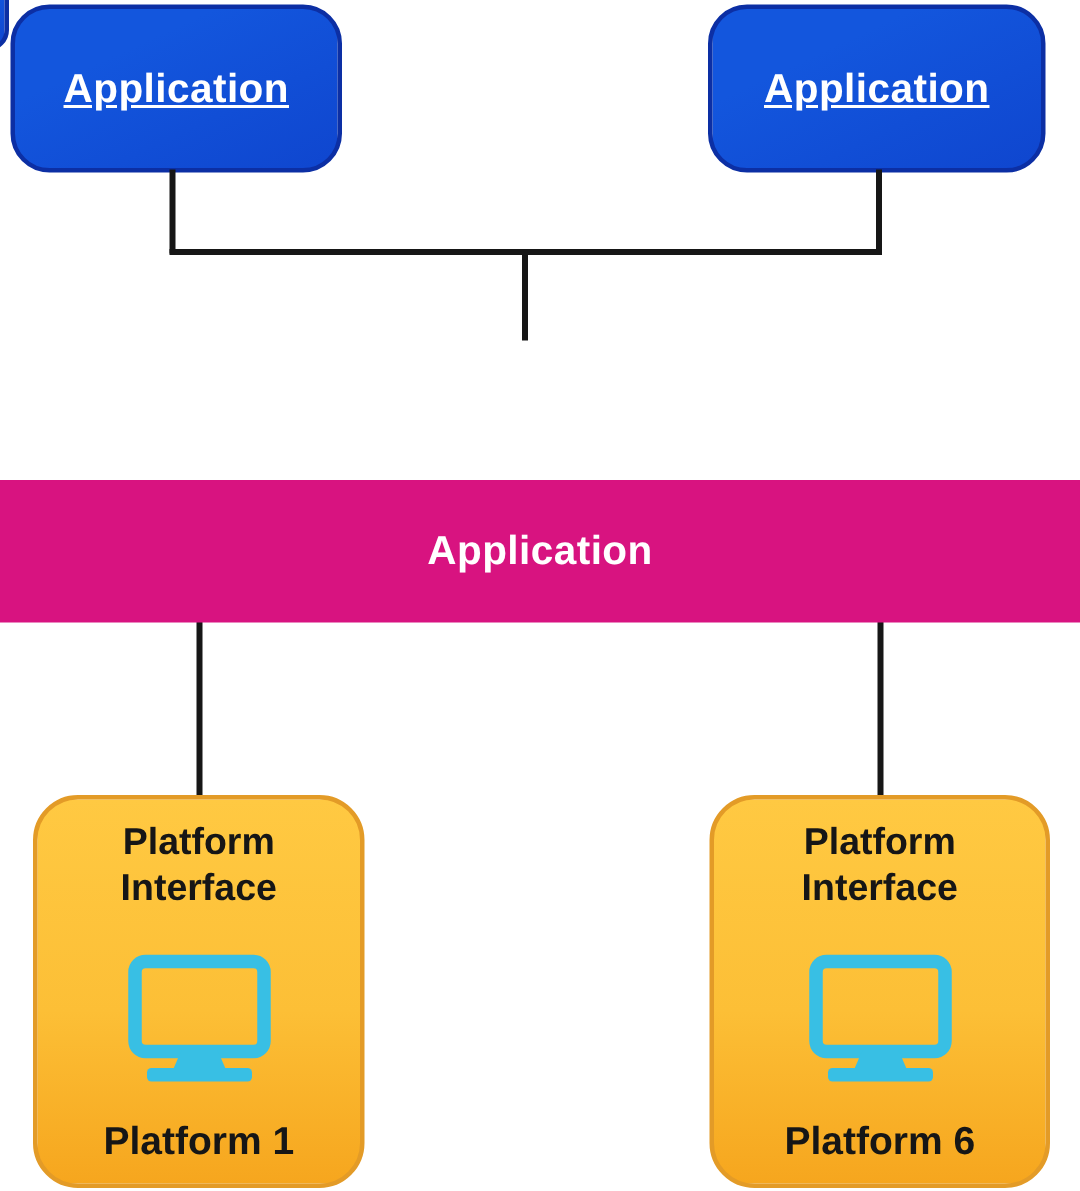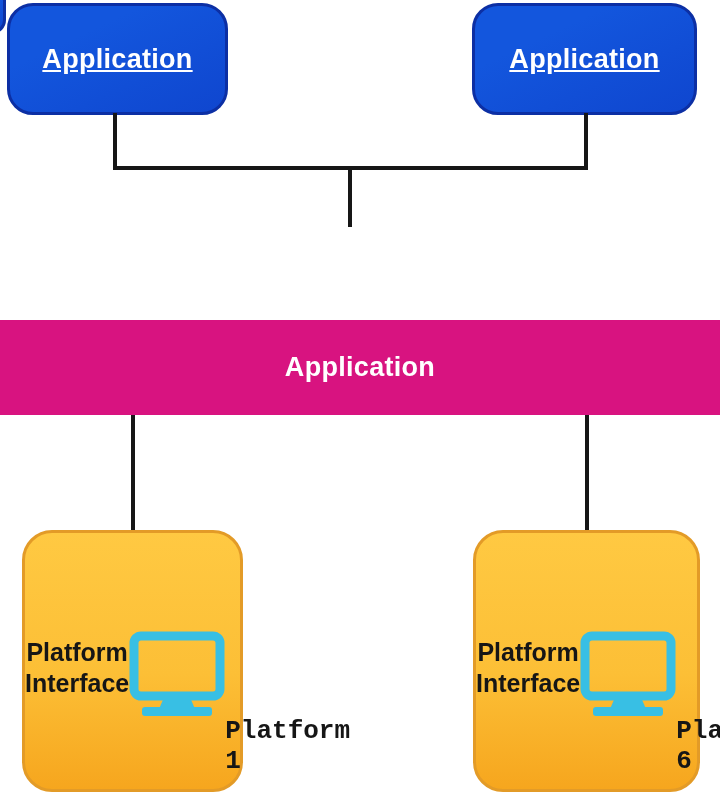--- a/index.html
+++ b/index.html
@@ -39,30 +39,30 @@
   }
   .bar-apis       { top:227px; height:93px; background:var(--apis_fill,#0d8a10); color:var(--apis_text,#f0fbee); }
   .bar-middleware { top:320px; height:95px; background:var(--middleware_fill,#d81380); color:var(--middleware_text,#fff); }
 
   
   .box-platform {
     position:absolute; box-sizing:border-box;
     border:3px solid var(--platform_border,#e39b27);
     border-radius:30px;
     background:linear-gradient(180deg, var(--platform_fill_top,#ffc942) 0%, #fcbf36 55%, var(--platform_fill_bottom,#f6a61e) 100%);
-    display:flex; align-items:center;
+    display:flex; flex-direction:column; align-items:center;
     color:var(--platform_text,#161616); font-weight:bold;
   }
   .plat-1 { left:22px;  top:530px; width:221px; height:262px; }
   .plat-2 { left:473px; top:530px; width:227px; height:262px; }
   .platform-title { margin-top:13px; font-size:25px; line-height:31px; text-align:center; }
   .monitor-wrap { margin-top:28px; line-height:0; }
   .monitor-screen { fill:none; stroke:var(--monitor_icon,#38bfe4); stroke-width:9; }
   .monitor-solid  { fill:var(--monitor_icon,#38bfe4); }
-  .platform-caption { margin-top:auto; margin-bottom:13px; font-size:26px;font-family:Liberation Mono, monospace; }
+  .platform-caption { margin-top:auto; margin-bottom:13px; font-size:26px; }
 </style>
 </head>
 <body>
 
 <div class="stage">
 
   <div class="box-app app-cutoff"></div>
 
   <div class="box-app app-1">
     <span>Application</span>

